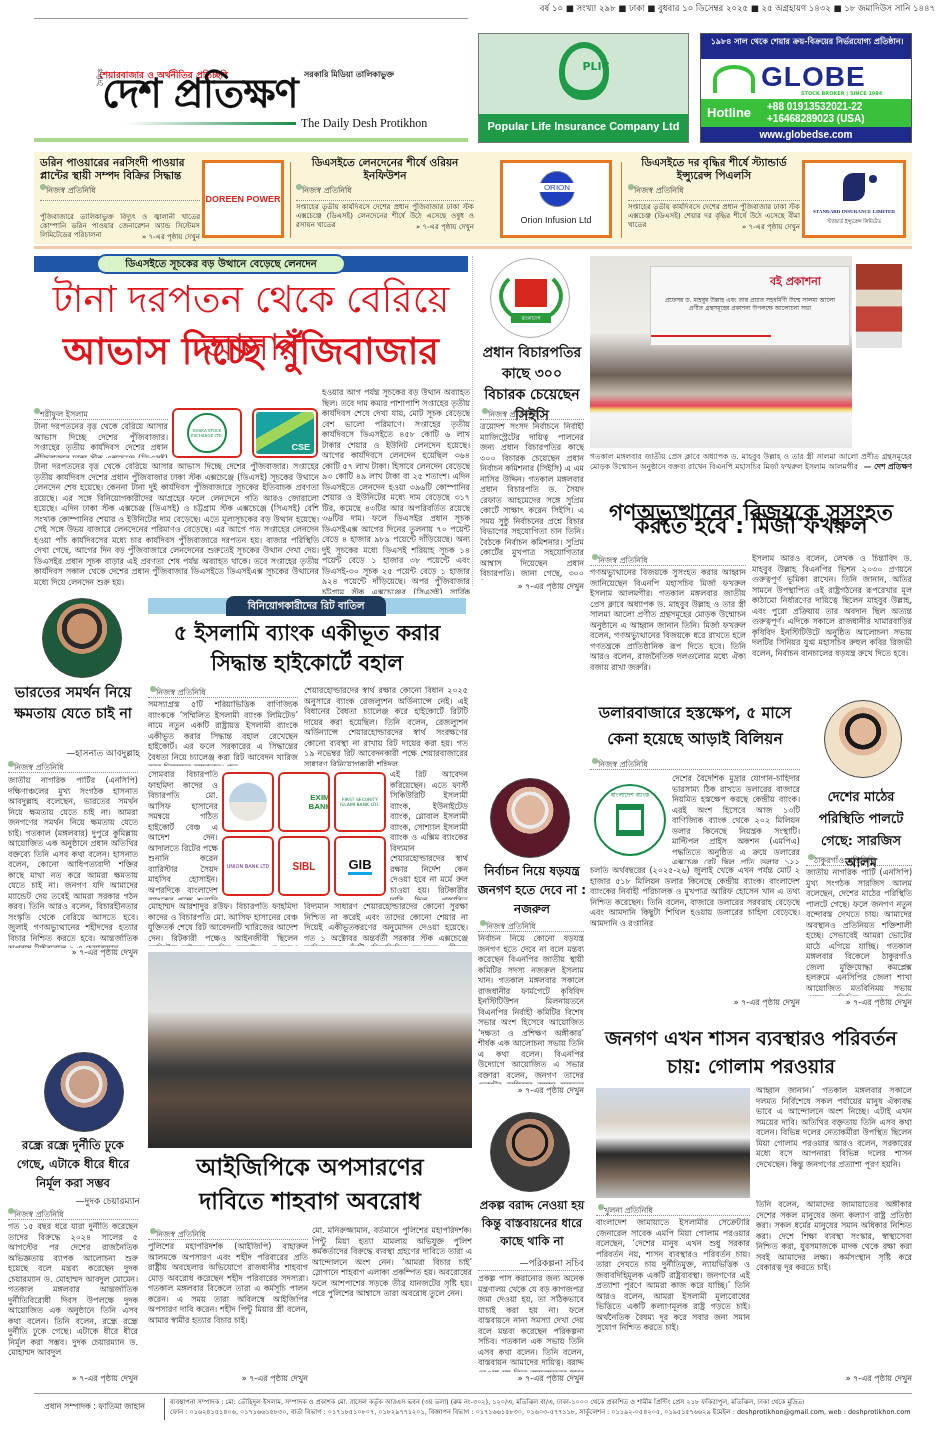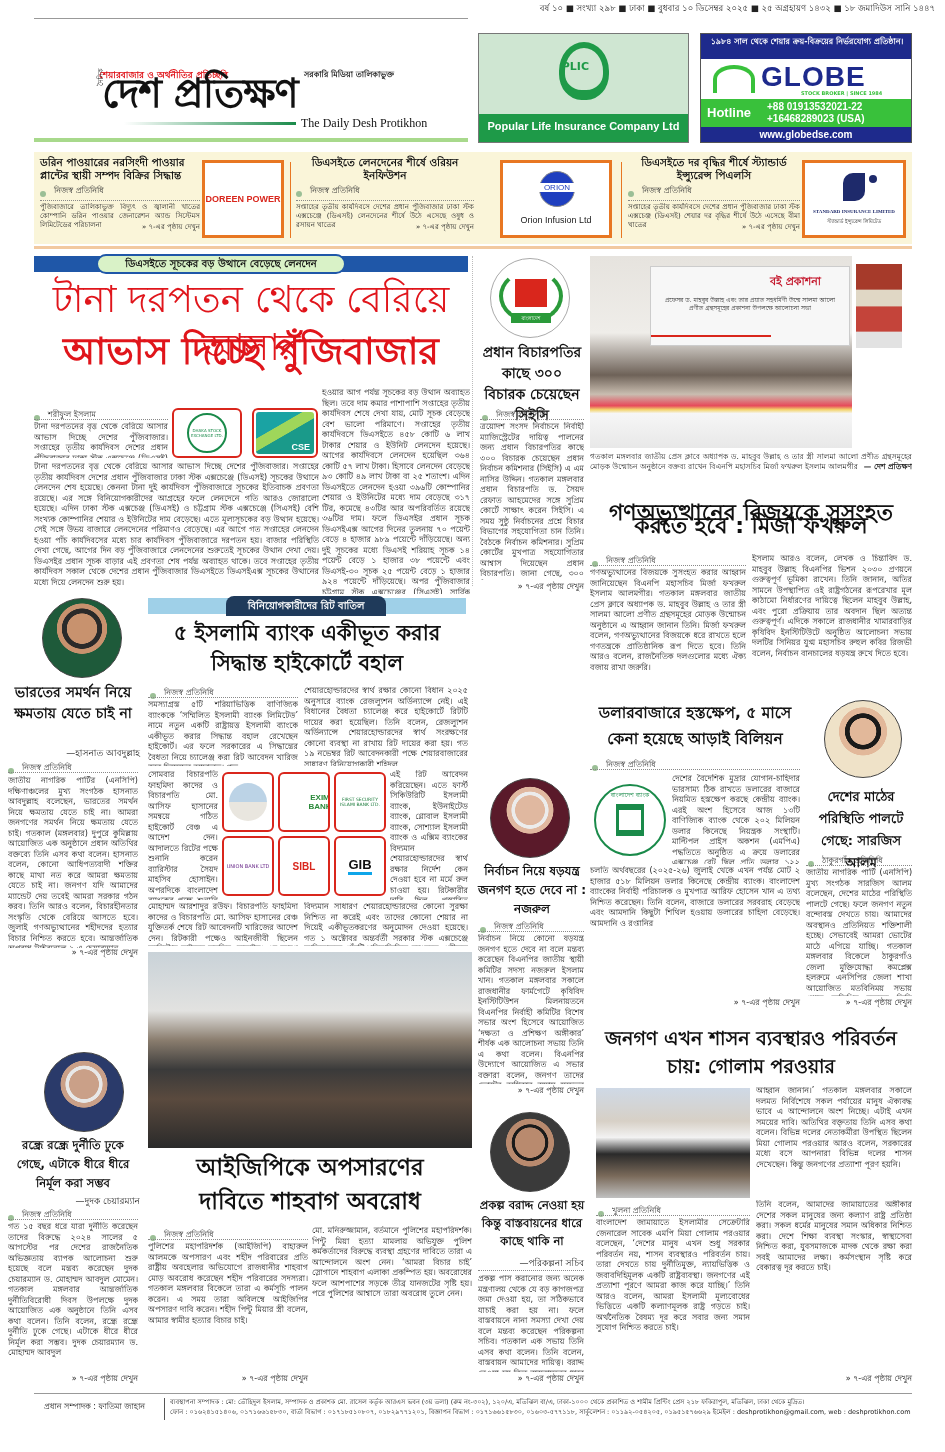--- a/index.html
+++ b/index.html
@@ -1,20 +1,20 @@
 <!DOCTYPE html>
 <html><head>
 <meta charset="utf-8">
 <style>
   * { box-sizing: border-box; margin: 0; padding: 0; }
   html, body { width: 945px; height: 1452px; background: #ffffff; overflow: hidden; }
   body { font-family: "DejaVu Sans", sans-serif; color: #1a1a1a; position: relative; }
   .abs { position: absolute; }
   .txt { font-size: 8px; line-height: 10.5px; color: #222; text-align: justify; overflow: hidden; }
-  .by { font-size: 8px; color: #333; display: flex; align-items: flex-end; gap: 8px; }
+  .by { font-size: 8px; color: #333; display: flex; align-items: flex-start; gap: 0; }
   .by .dot { width: 6px; height: 6px; border-radius: 50%; background: #9bbf96; display: inline-block; }
   .more { font-size: 8px; color: #222; text-align: right; }
   .hl { font-family: "DejaVu Sans", sans-serif; font-weight: bold; color: #111; text-align: center; line-height: 1.18; }
   .circle-photo { border-radius: 50%; border: 1px solid #444; overflow: hidden; background: radial-gradient(circle at 50% 40%, #d9b89a 0 28%, #3a3a3a 29% 45%, #e8e8e8 46%); }
   .logo-box { border: 2px solid #d9261c; border-radius: 6px; background: #fff; display: flex; align-items: center; justify-content: center; overflow: hidden; }
   .dotted { border-top: 1px dotted #888; }
   .photo { background: linear-gradient(180deg, #c9c4bc 0%, #e7e3dc 35%, #8a7f74 55%, #5b4b3f 75%, #e9e4de 100%); }
 </style>
 </head>
 <body>
@@ -27,21 +27,21 @@
   <div class="abs" style="left:270px;top:12px;font-size:8px;color:#222;font-weight:bold;">সরকারি মিডিয়া তালিকাভুক্ত</div>
   <div class="abs" style="left:61px;top:30px;font-size:7px;color:#111;transform:rotate(-90deg);transform-origin:left top;">দৈনিক</div>
   <div class="abs" style="left:68px;top:14px;font-size:40px;font-weight:bold;color:#111;letter-spacing:-1px;line-height:46px;">দেশ প্রতিক্ষণ</div>
   <div class="abs" style="left:90px;top:66px;width:172px;height:3px;background:linear-gradient(90deg,#ffffff,#1a8a4a);"></div>
   <div class="abs" style="left:267px;top:60px;font-family:'Liberation Serif',serif;font-size:12px;color:#111;">The Daily Desh Protikhon</div>
 </div>
 <div class="abs" style="left:34px;top:138px;width:434px;height:4px;background:#a8d98c;"></div>
 
 <div class="abs" style="left:478px;top:33px;width:211px;height:110px;background:#cfe6d2;border:1px solid #777;">
   <div class="abs" style="left:80px;top:8px;width:50px;height:58px;border:6px solid #1e9a48;border-radius:50% 50% 45% 45%;border-bottom-width:10px;"></div>
-  <div class="abs" style="left:68px;top:26px;width:42px;text-align:right;font-size:11px;font-weight:bold;color:#1e9a48;">PLIC</div>
+  <div class="abs" style="left:96px;top:26px;width:42px;text-align:center;font-size:11px;font-weight:bold;color:#1e9a48;">PLIC</div>
   <div class="abs" style="left:0;top:80px;width:209px;height:28px;background:#1e9a48;"></div>
   <div class="abs" style="left:0;top:86px;width:209px;text-align:center;font-family:'Liberation Sans',sans-serif;font-weight:bold;font-size:11px;color:#fff;">Popular Life Insurance Company Ltd</div>
 </div>
 
 <div class="abs" style="left:700px;top:33px;width:212px;height:110px;background:#1e2a8c;border:1px solid #555;">
   <div class="abs" style="left:4px;top:3px;width:204px;text-align:center;font-size:8px;line-height:10px;color:#fff;font-weight:bold;">১৯৮৪ সাল থেকে শেয়ার ক্রয়-বিক্রয়ের নির্ভরযোগ্য প্রতিষ্ঠান।</div>
   <div class="abs" style="left:0;top:25px;width:210px;height:40px;background:#fff;">
     <div class="abs" style="left:12px;top:6px;width:42px;height:28px;border-radius:50% 50% 0 0;border:4px solid #39c13b;border-bottom:none;"></div>
     <div class="abs" style="left:60px;top:2px;font-family:'Liberation Sans',sans-serif;font-weight:bold;font-size:28px;color:#1e2a8c;letter-spacing:1px;">GLOBE</div>
     <div class="abs" style="left:100px;top:31px;font-size:5px;color:#39c13b;font-weight:bold;">STOCK BROKER | SINCE 1984</div>
@@ -56,21 +56,21 @@
 
 <div class="abs" style="left:34px;top:152px;width:878px;height:92px;background:#faf5d9;"></div>
 
 <div class="abs" style="left:40px;top:156px;width:160px;height:84px;">
   <div class="hl" style="font-size:10.5px;line-height:13px;text-align:left;">ডরিন পাওয়ারের নরসিংদী পাওয়ার প্লান্টের স্থায়ী সম্পদ বিক্রির সিদ্ধান্ত</div>
   <div class="by" style="margin-top:2px;">
       <span class="dot"></span>
       <span>নিজস্ব প্রতিনিধি</span>
     </div>
   <div class="dotted" style="margin-top:3px;"></div>
-  <div class="txt" style="font-size:7px;line-height:9px;height:27px;margin-top:2px;">পুঁজিবাজারে তালিকাভুক্ত বিদ্যুৎ ও জ্বালানী খাতের কোম্পানি ডরিন পাওয়ার জেনারেশন অ্যান্ড সিস্টেমস লিমিটেডের পরিচালনা</div>
+  <div class="txt" style="font-size:7px;line-height:9px;height:27px;margin-top:12px;">পুঁজিবাজারে তালিকাভুক্ত বিদ্যুৎ ও জ্বালানী খাতের কোম্পানি ডরিন পাওয়ার জেনারেশন অ্যান্ড সিস্টেমস লিমিটেডের পরিচালনা</div>
   <div class="more" style="font-size:7px;margin-top:-9px;">» <span>৭-এর পৃষ্ঠায় দেখুন</span></div>
 </div>
 <div class="abs" style="left:202px;top:160px;width:82px;height:78px;border:3px solid #e87722;background:#fff;display:flex;align-items:center;justify-content:center;">
   <span style="color:#d9261c;font-family:'Liberation Sans',sans-serif;font-weight:bold;font-size:9px;text-align:center;">DOREEN POWER</span>
 </div>
 <div class="abs" style="left:290px;top:162px;width:1px;height:76px;background:#e87722;"></div>
 
 <div class="abs" style="left:296px;top:156px;width:178px;height:84px;">
   <div class="hl" style="font-size:10.5px;line-height:13px;">ডিএসইতে লেনদেনের শীর্ষে ওরিয়ন ইনফিউশন</div>
   <div class="by" style="margin-top:2px;">

